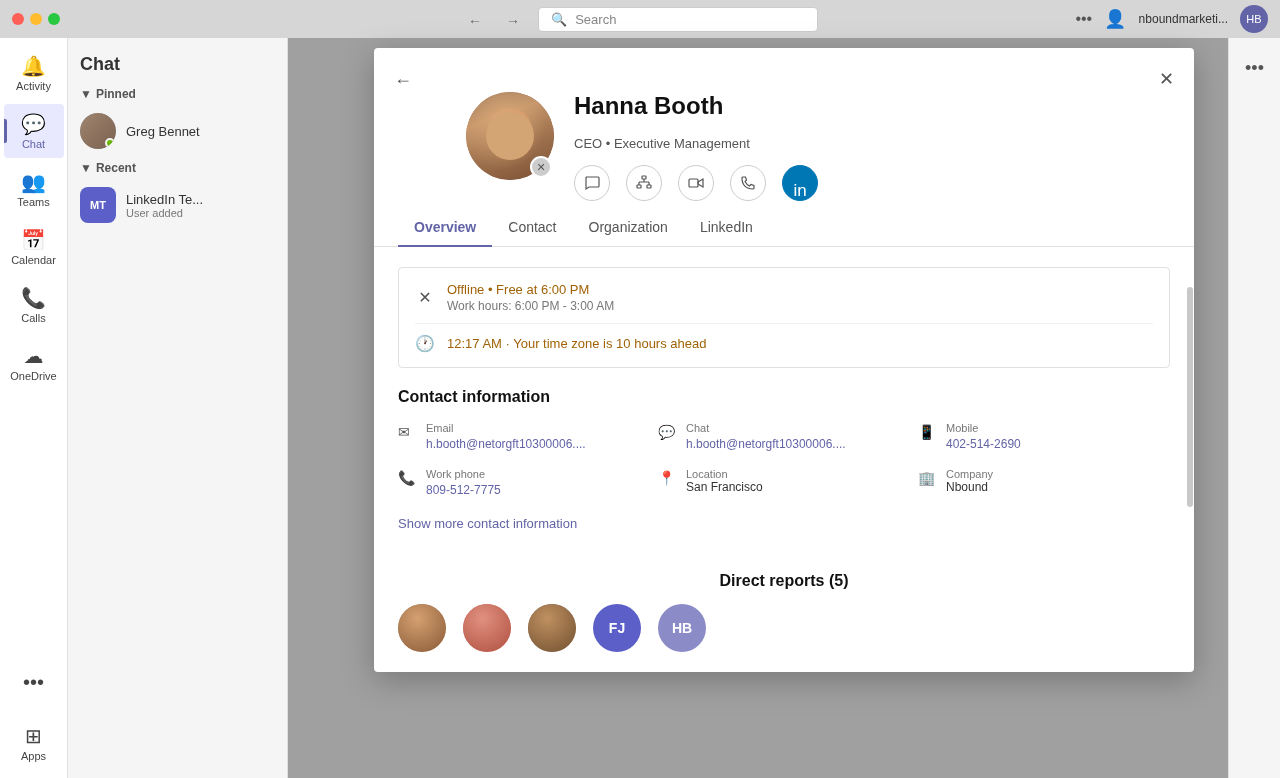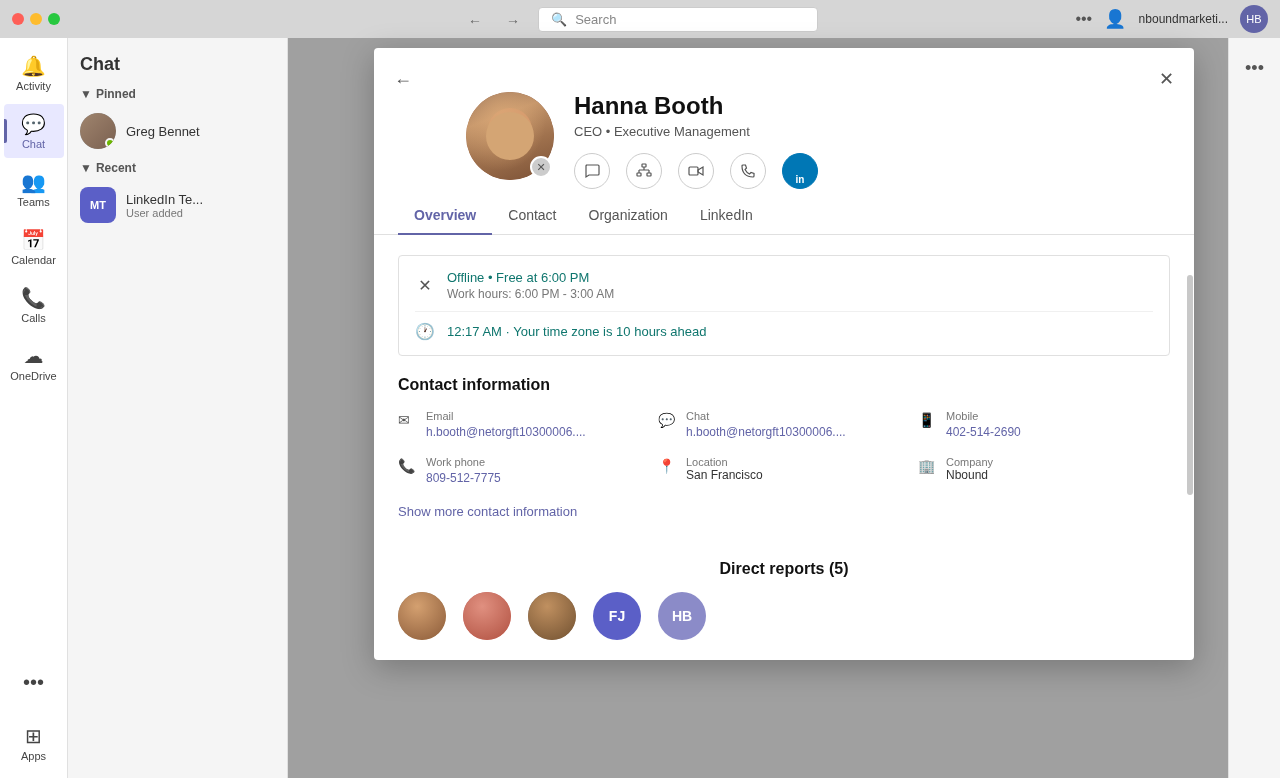--- a/index.html
+++ b/index.html
@@ -273,21 +273,21 @@
       border: 2px solid white;
       display: flex;
       align-items: center;
       justify-content: center;
       font-size: 11px;
       cursor: pointer;
       color: #555;
     }
     .profile-info { margin-top: 20px; }
     .profile-name { font-size: 24px; font-weight: 700; color: #111; }
-    .profile-title { font-size: 13px; color: #555; margin-top: 4px; }
+    .profile-title { font-size: 13px; color: #555; margin-top: 16px; }
     .profile-actions {
       display: flex;
       gap: 16px;
       margin-top: 14px;
     }
     .action-btn {
       width: 36px;
       height: 36px;
       border-radius: 50%;
       border: 1px solid #ccc;
@@ -343,21 +343,21 @@
       padding: 14px 16px;
       margin-bottom: 20px;
     }
     .status-row {
       display: flex;
       align-items: center;
       gap: 12px;
     }
     .status-row + .status-row { margin-top: 10px; padding-top: 10px; border-top: 1px solid #f0f0f0; }
     .status-icon { font-size: 16px; color: #555; width: 20px; text-align: center; }
-    .status-text { font-size: 13px; color: #0f766e; }
+    .status-text { font-size: 13px; color: #a16207; }
 
     
     .section-title { font-size: 16px; font-weight: 700; color: #111; margin-bottom: 16px; }
     .contact-grid {
       display: grid;
       grid-template-columns: 1fr 1fr 1fr;
       gap: 16px 8px;
       margin-bottom: 16px;
     }
     .contact-item { display: flex; align-items: flex-start; gap: 10px; }
@@ -529,21 +529,21 @@
                 <rect x="1" y="4" width="9" height="8" rx="1" stroke="#555" stroke-width="1.2" fill="none"></rect>
                 <path d="M10 7l5-3v8l-5-3V7z" stroke="#555" stroke-width="1.2" fill="none"></path>
               </svg>
             </button>
             <button class="action-btn" title="Call">
               <svg width="16" height="16" viewBox="0 0 16 16" fill="none">
                 <path d="M3 2h2.5l1 3L5 6.5c1 2 2.5 3.5 4.5 4.5L11 9.5l3 1V13a1 1 0 0 1-1 1C6 14 2 10 2 3a1 1 0 0 1 1-1z" stroke="#555" stroke-width="1.2" fill="none"></path>
               </svg>
             </button>
             <button class="action-btn linkedin-btn" title="LinkedIn">
-              <span style="font-size:10px;font-weight:700;margin-top:16px;">in</span>
+              <span style="font-size:17px;font-weight:400;margin-top:16px;">in</span>
             </button>
           </div>
         </div>
       </div>
 
       <div class="modal-tabs">
         <div class="tab-item active">Overview</div>
         <div class="tab-item">Contact</div>
         <div class="tab-item">Organization</div>
         <div class="tab-item">LinkedIn</div>

